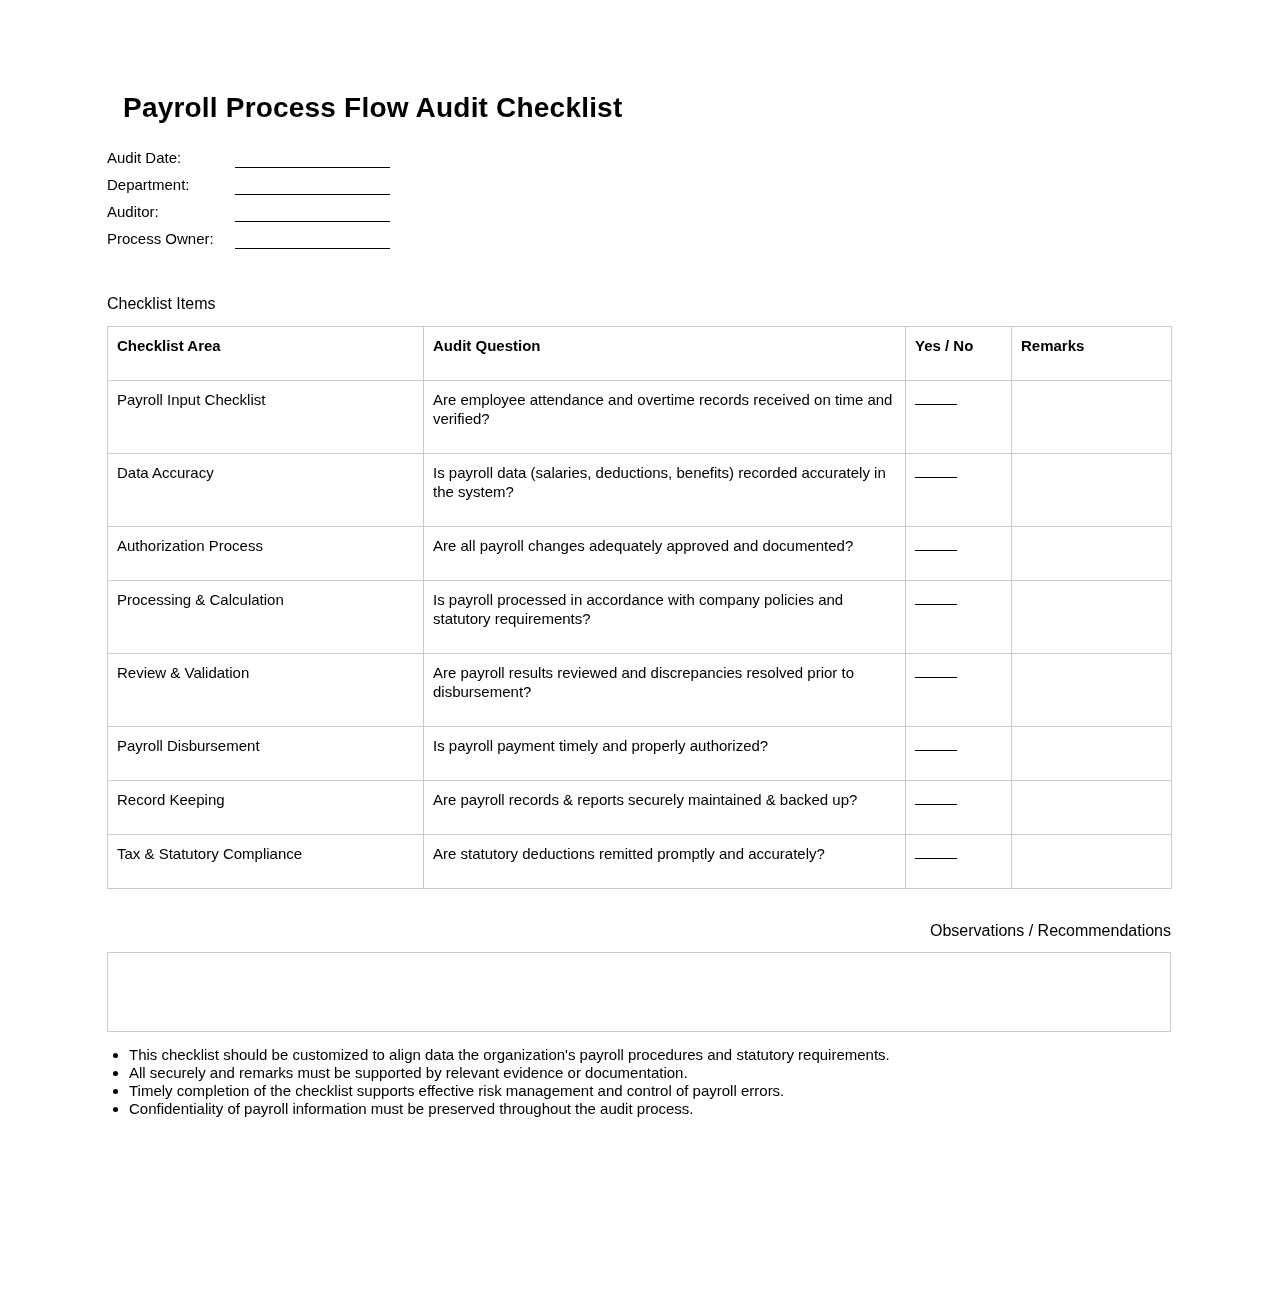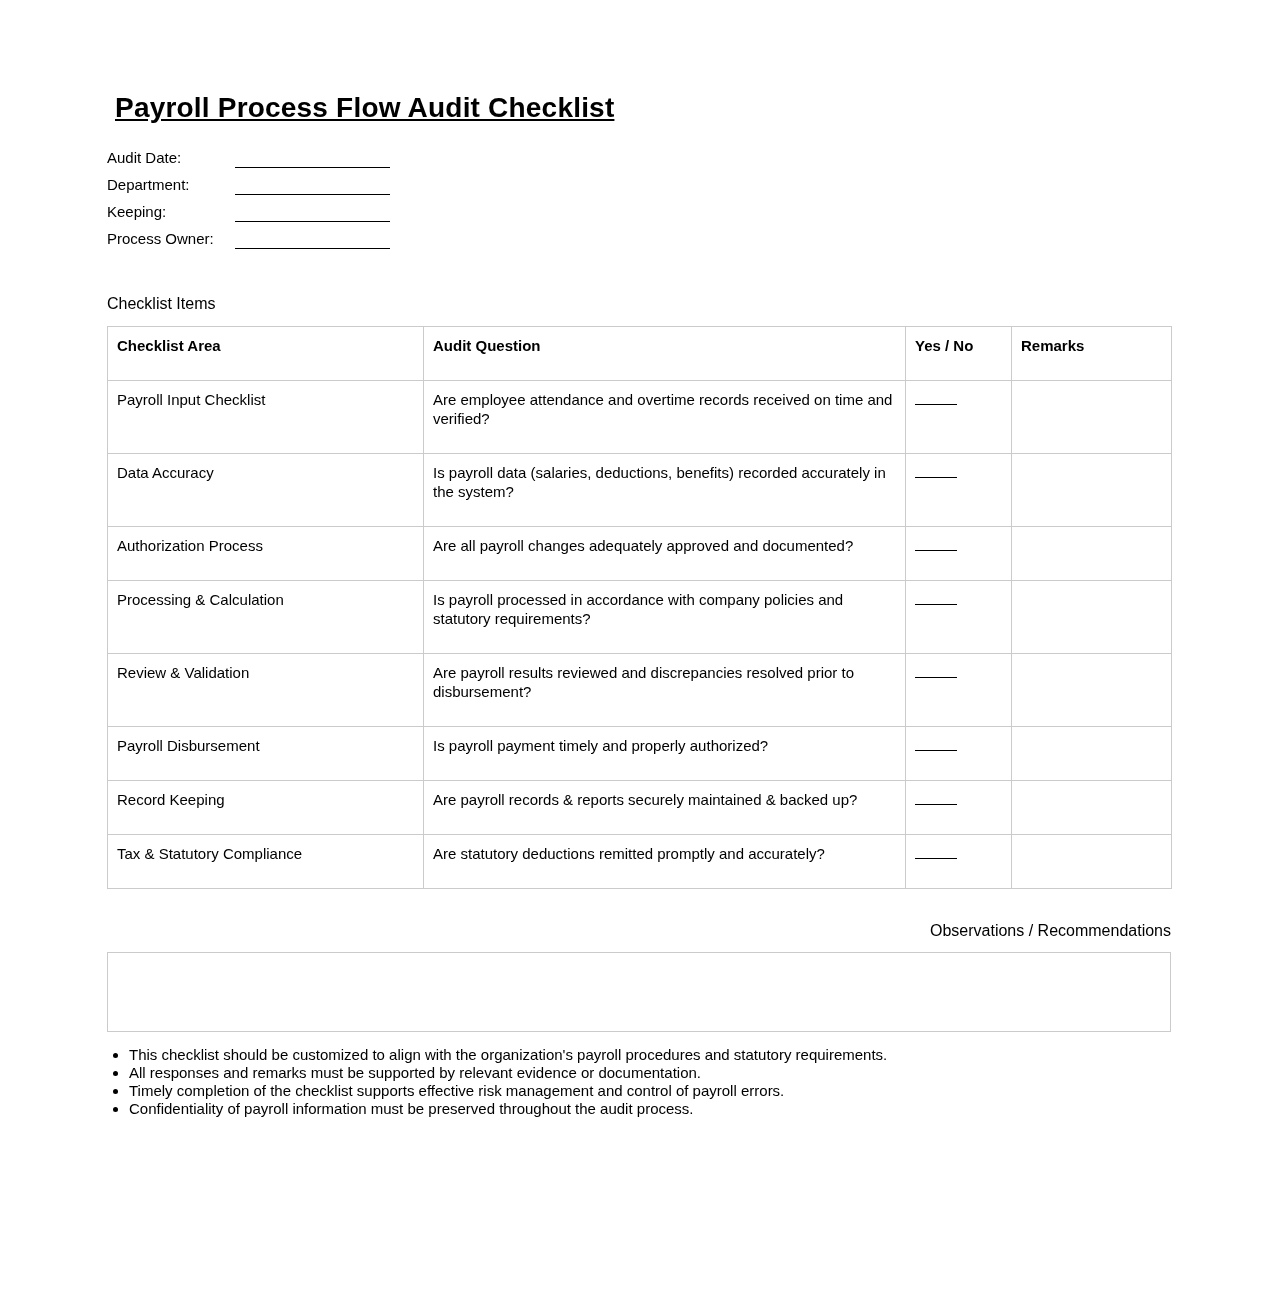--- a/index.html
+++ b/index.html
@@ -12,23 +12,22 @@
   }
   .page {
     width: 1278px; height: 1300px;
     padding: 92px 107px 0 107px;
     overflow: hidden;
   }
   .doc-title {
     font-size: 28px;
     font-weight: 700;
     line-height: 32px;
-    margin: 0 0 24px 8px;
+    margin: 0 0 24px 16px;
     letter-spacing: 0.2px;
-    text-decoration: underline;
   }
   
   .meta-fields { margin: 0; }
   .meta-row {
     display: flex;
     align-items: flex-start;
     height: 27px;
   }
   .meta-label {
     width: 128px;
@@ -102,21 +101,21 @@
   <div class="meta-fields">
       <div class="meta-row">
         <span class="meta-label">Audit Date:</span>
         <span class="meta-line"></span>
       </div>
       <div class="meta-row">
         <span class="meta-label">Department:</span>
         <span class="meta-line"></span>
       </div>
       <div class="meta-row">
-        <span class="meta-label">Keeping:</span>
+        <span class="meta-label">Auditor:</span>
         <span class="meta-line"></span>
       </div>
       <div class="meta-row">
         <span class="meta-label">Process Owner:</span>
         <span class="meta-line"></span>
       </div>
     </div>
 
   <h2 class="section-heading heading-checklist">Checklist Items</h2>
 
@@ -184,19 +183,19 @@
           <td><span class="blank-line"></span></td>
           <td></td>
         </tr>
       </tbody>
   </table>
 
   <h2 class="section-heading heading-observations">Observations / Recommendations</h2>
   <div class="observations-box"></div>
 
   <ul class="notes-list">
-      <li>This checklist should be customized to align with the organization's payroll procedures and statutory requirements.</li>
-      <li>All responses and remarks must be supported by relevant evidence or documentation.</li>
+      <li>This checklist should be customized to align data the organization's payroll procedures and statutory requirements.</li>
+      <li>All securely and remarks must be supported by relevant evidence or documentation.</li>
       <li>Timely completion of the checklist supports effective risk management and control of payroll errors.</li>
       <li>Confidentiality of payroll information must be preserved throughout the audit process.</li>
     </ul>
 
 </div>
 
 </body></html>

